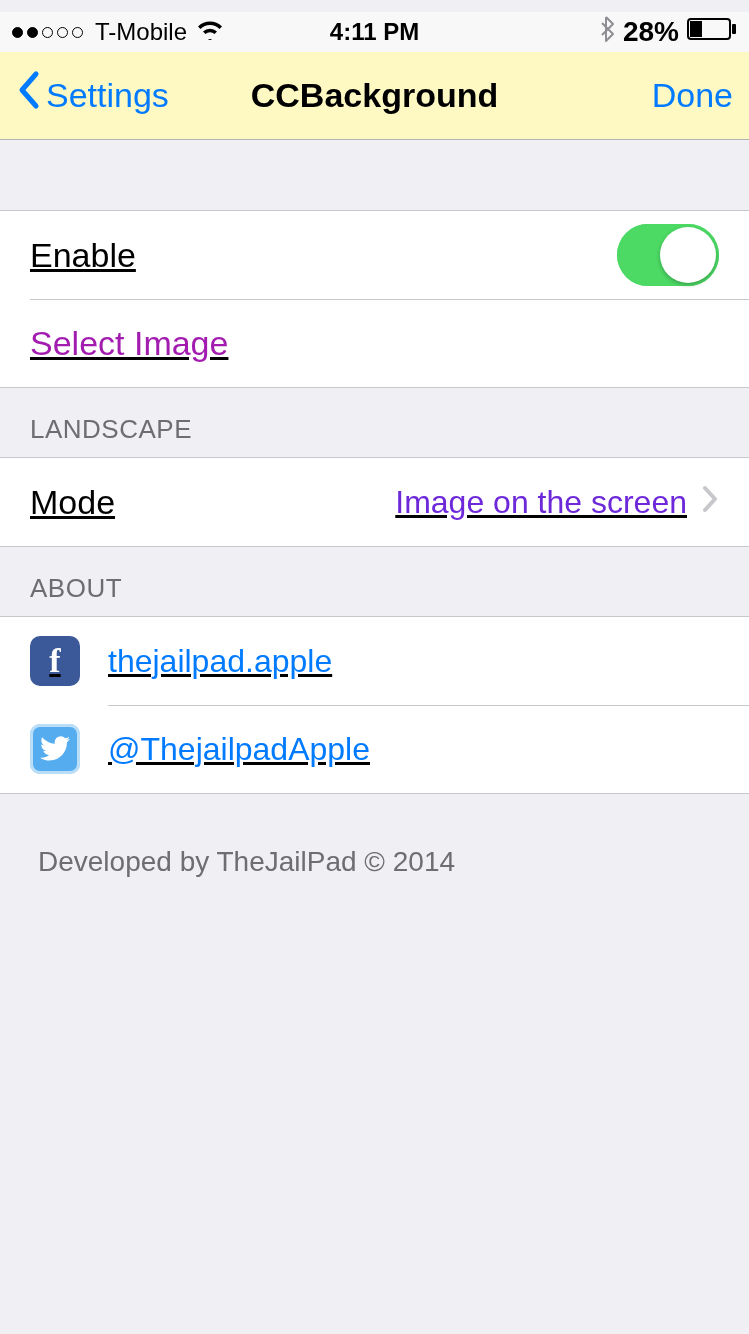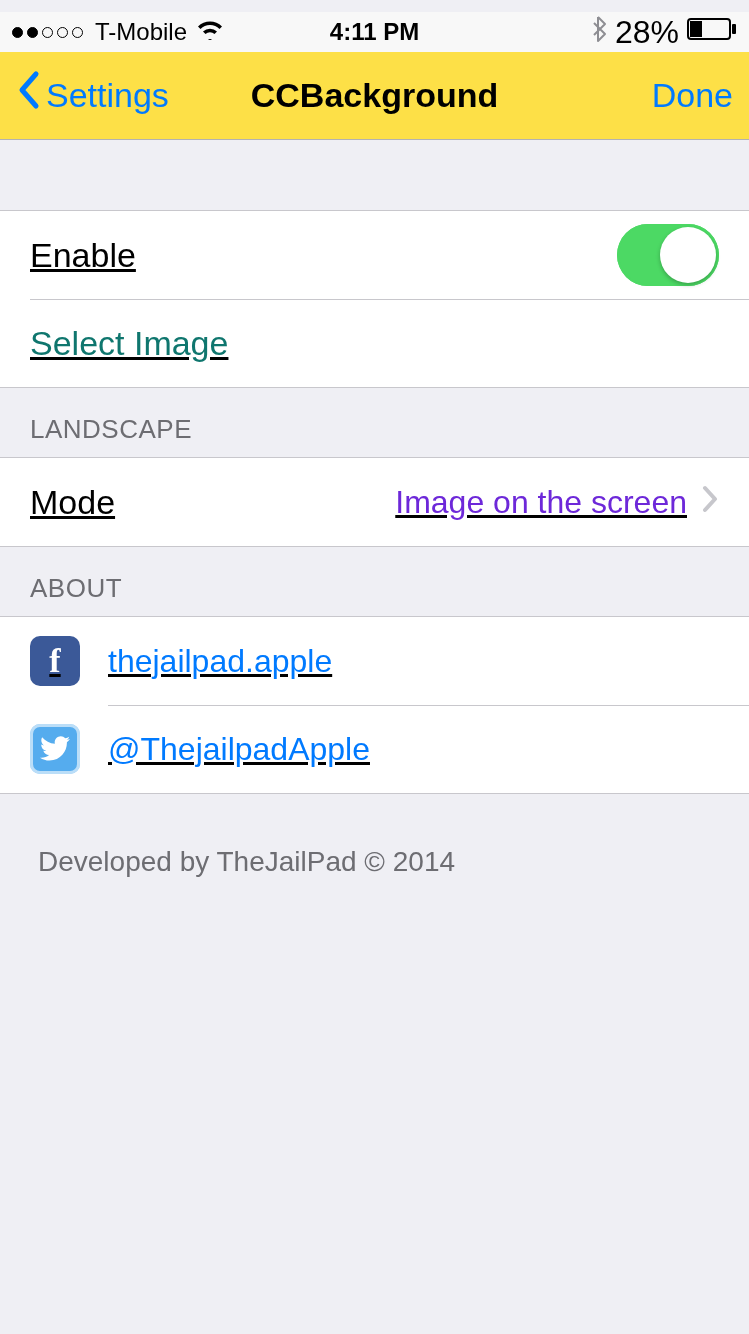--- a/index.html
+++ b/index.html
@@ -25,27 +25,27 @@
     margin-top: 12px;
   }
   .status-left, .status-right { display: flex; align-items: center; gap: 8px; }
   .signal-dots { display: flex; gap: 4px; align-items: center; }
   .dot { width: 11px; height: 11px; border-radius: 50%; border: 1.5px solid #000; }
   .dot.filled { background: #000; }
   .status-carrier { font-size: 24px; margin-left: 4px; }
   .wifi-icon { display: inline-block; }
   .status-time { font-size: 24px; font-weight: 600; position:absolute; left:50%; transform:translateX(-50%); }
   .bt-icon { color: #8e8e93; font-size: 22px; }
-  .battery-pct { font-size: 32px; }
+  .battery-pct { font-size: 28px; font-weight: bold; }
   .battery-icon { display: inline-block; }
 
   
   .nav-bar {
     height: 88px;
-    background: #fde047;
+    background: #fef9c3;
     border-bottom: 1px solid #b2b2b2;
     display: flex;
     align-items: center;
     justify-content: space-between;
     padding: 0 16px;
     position: relative;
   }
   .nav-back {
     display: flex;
     align-items: center;
@@ -93,21 +93,21 @@
   }
   .cell + .cell::before {
     content: "";
     position: absolute;
     top: 0;
     left: 30px;
     right: 0;
     height: 1px;
     background: #c8c7cc;
   }
-  .cell.link { color: #0f766e; }
+  .cell.link { color: #a21caf; }
   .cell .value {
     margin-left: auto;
     color: #6d28d9;
     font-size: 32px;
   }
   .cell .disclosure {
     color: #c7c7cc;
     font-size: 36px;
     margin-left: 14px;
     font-weight: 300;

